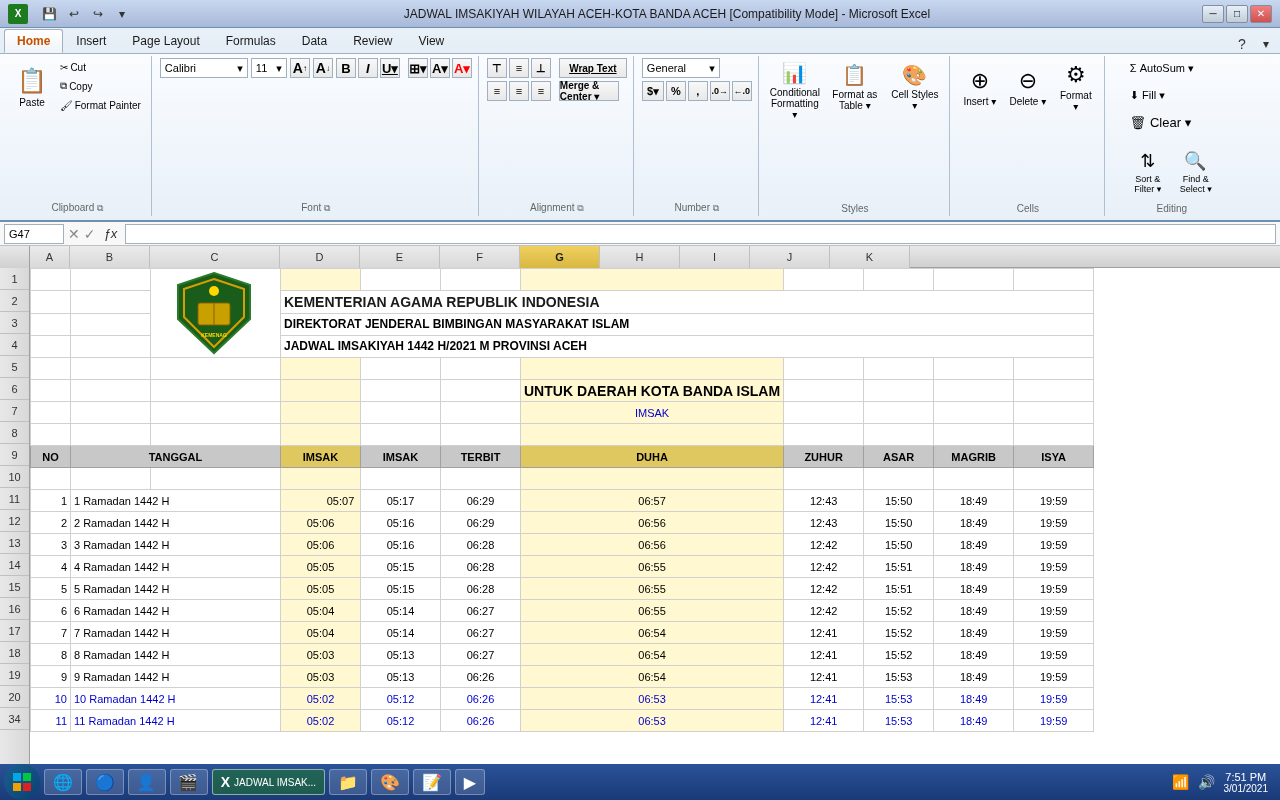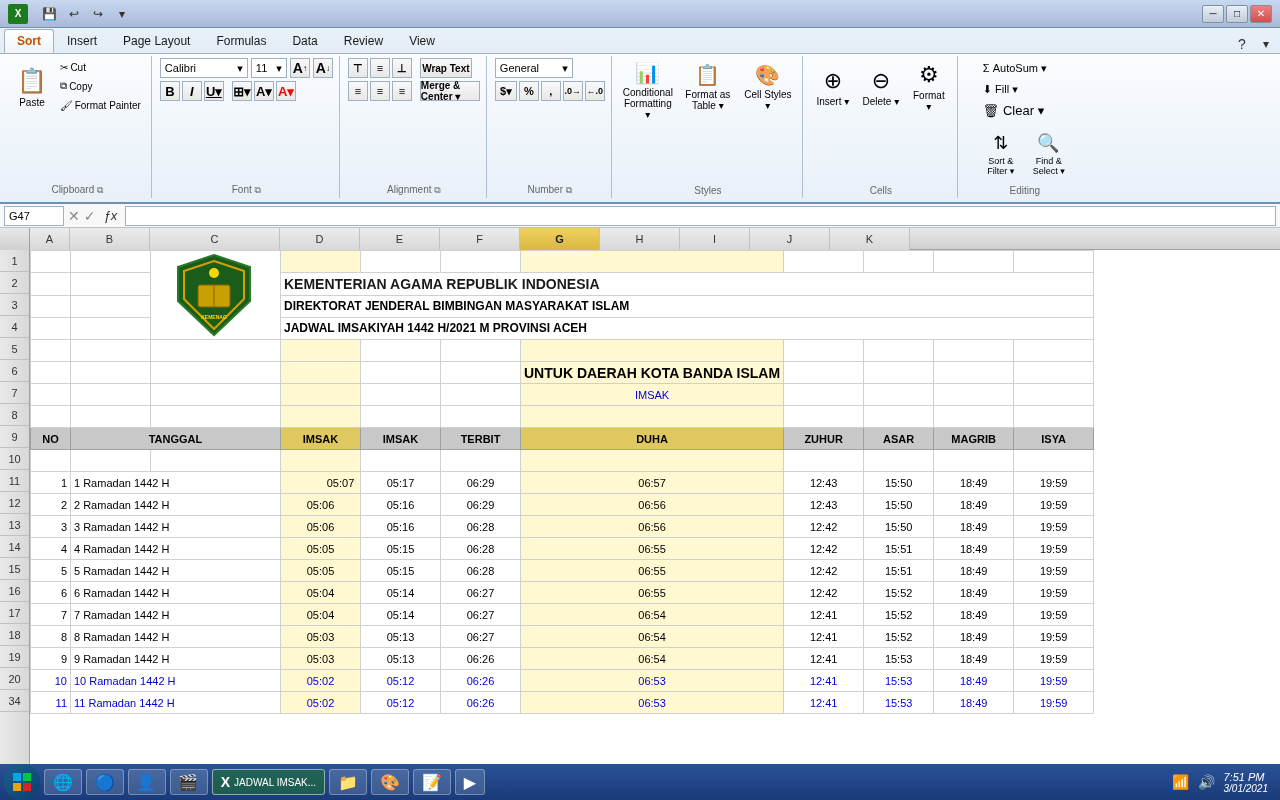--- a/index.html
+++ b/index.html
@@ -357,30 +357,31 @@
 <div id="title-bar">
   <div class="left">
     <div class="excel-icon">X</div>
     <div style="display:flex;gap:4px;margin-left:8px;">
       <div class="qa-btn">💾</div>
       <div class="qa-btn">↩</div>
       <div class="qa-btn">↪</div>
       <div class="qa-btn">▾</div>
     </div>
   </div>
+  <div class="title">JADWAL IMSAKIYAH WILAYAH ACEH-KOTA BANDA ACEH [Compatibility Mode] - Microsoft Excel</div>
   <div class="controls">
     <div class="ctrl-btn">─</div>
     <div class="ctrl-btn">□</div>
     <div class="ctrl-btn" style="background:linear-gradient(to bottom,#f08080,#d05050);color:white;">✕</div>
   </div>
 </div>
 
 <div id="ribbon">
   <div id="ribbon-tabs">
-    <div class="ribbon-tab active">Sort</div>
+    <div class="ribbon-tab active">Home</div>
     <div class="ribbon-tab">Insert</div>
     <div class="ribbon-tab">Page Layout</div>
     <div class="ribbon-tab">Formulas</div>
     <div class="ribbon-tab">Data</div>
     <div class="ribbon-tab">Review</div>
     <div class="ribbon-tab">View</div>
     <div style="margin-left:auto;display:flex;align-items:center;gap:4px;">
       <div class="qa-btn" style="font-size:14px;">?</div>
       <div class="qa-btn">▾</div>
     </div>
@@ -397,21 +398,21 @@
         <div class="rbn-col">
           <div class="rbn-btn-small"><span>✂</span> Cut</div>
           <div class="rbn-btn-small"><span>⧉</span> Copy</div>
           <div class="rbn-btn-small"><span>🖌</span> Format Painter</div>
         </div>
       </div>
       <div class="ribbon-group-label">Clipboard <span style="font-size:9px;">⧉</span></div>
     </div>
 
     <div class="ribbon-group" style="min-width:170px;">
-      <div class="ribbon-group-content" style="flex-direction:column;gap:3px;">
+      <div class="ribbon-group-content" style="flex-direction:row;gap:3px;">
         <div style="display:flex;gap:3px;align-items:center;">
           <div class="font-name-box">
             <span>Calibri</span>
             <span>▾</span>
           </div>
           <div class="font-size-box">
             <span>11</span>
             <span>▾</span>
           </div>
           <div class="format-btn" style="font-size:14px;font-weight:bold;">A<sup style="font-size:8px;">↑</sup></div>
@@ -430,21 +431,21 @@
       <div class="ribbon-group-label">Font <span style="font-size:9px;">⧉</span></div>
     </div>
 
     <div class="ribbon-group" style="min-width:130px;">
       <div class="ribbon-group-content" style="flex-direction:column;gap:3px;">
         <div style="display:flex;gap:2px;">
           <div class="format-btn">⊤</div>
           <div class="format-btn">≡</div>
           <div class="format-btn">⊥</div>
           <div style="width:4px;"></div>
-          <div class="format-btn" style="width:52px;font-size:10px;">Wrap Text</div>
+          <div class="format-btn" style="width:68px;font-size:10px;text-decoration:underline;">Wrap Text</div>
         </div>
         <div style="display:flex;gap:2px;">
           <div class="format-btn">≡</div>
           <div class="format-btn">≡</div>
           <div class="format-btn">≡</div>
           <div style="width:4px;"></div>
           <div class="format-btn" style="width:60px;font-size:10px;">Merge &amp; Center ▾</div>
         </div>
       </div>
       <div class="ribbon-group-label">Alignment <span style="font-size:9px;">⧉</span></div>
@@ -499,21 +500,21 @@
         </div>
         <div class="rbn-btn-large" style="font-size:10px;">
           <div style="font-size:22px;">⚙</div>
           <div>Format ▾</div>
         </div>
       </div>
       <div class="ribbon-group-label">Cells</div>
     </div>
 
     <div class="ribbon-group" style="min-width:130px;border-right:none;">
-      <div class="ribbon-group-content" style="flex-direction:column;gap:1px;">
+      <div class="ribbon-group-content" style="flex-direction:column;gap:7px;">
         <div class="rbn-btn-small" style="height:20px;font-size:11px;">Σ AutoSum ▾</div>
         <div class="rbn-btn-small" style="height:20px;font-size:11px;">⬇ Fill ▾</div>
         <div class="rbn-btn-small" style="height:20px;font-size:13px;">🗑 Clear ▾</div>
         <div style="margin-top:4px;display:flex;gap:4px;">
           <div class="rbn-btn-large" style="font-size:9px;min-width:44px;">
             <div style="font-size:18px;">⇅</div>
             <div>Sort &amp; Filter ▾</div>
           </div>
           <div class="rbn-btn-large" style="font-size:9px;min-width:44px;">
             <div style="font-size:18px;">🔍</div>
@@ -913,18 +914,18 @@
   </div>
   <div class="taskbar-item">
     <span style="font-size:16px;">📝</span>
   </div>
   <div class="taskbar-item">
     <span style="font-size:16px;">▶</span>
   </div>
   <div class="taskbar-right">
     <span style="font-size:14px;">📶</span>
     <span style="font-size:14px;">🔊</span>
-    <div style="text-align:left;font-style:italic;">
+    <div style="text-align:center;">
       <div>7:51 PM</div>
       <div style="font-size:10px;">3/01/2021</div>
     </div>
   </div>
 </div>
 
 </body></html>

